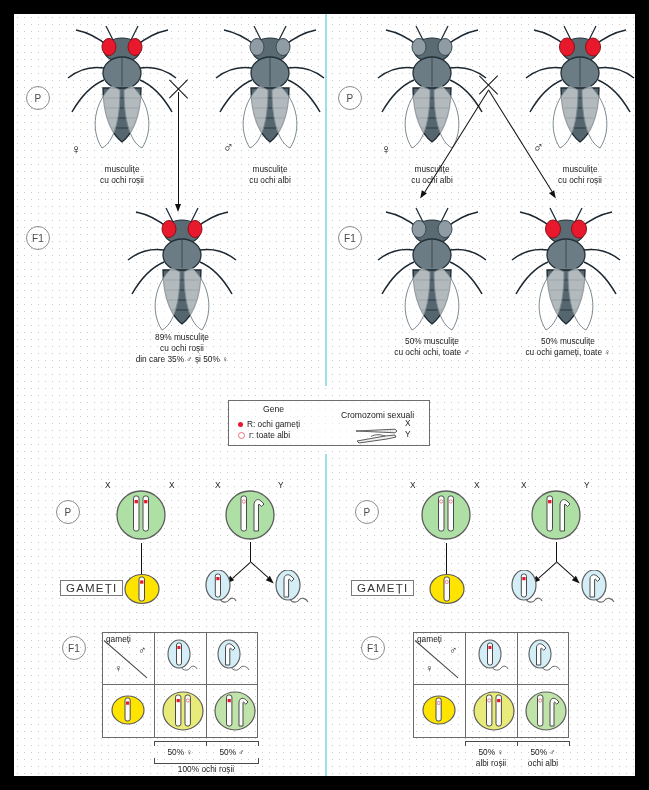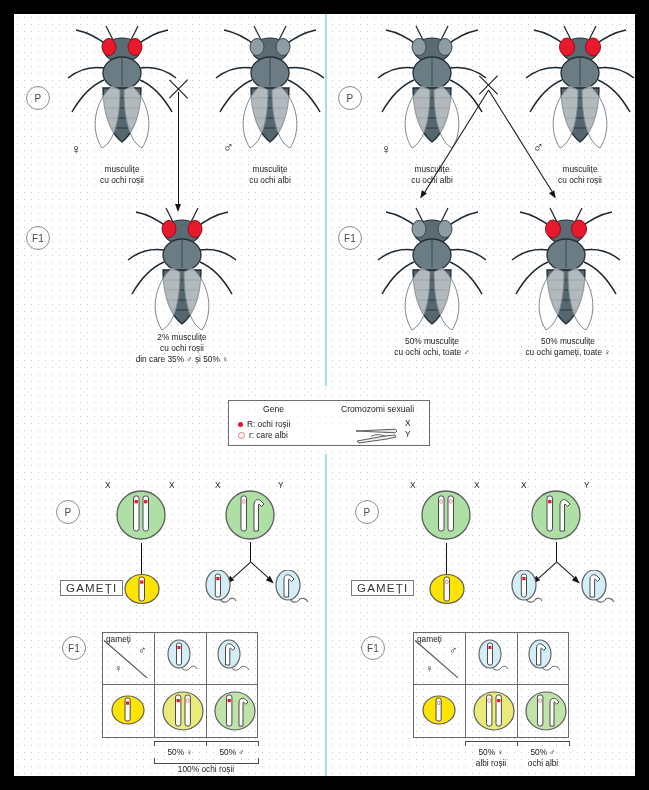--- a/index.html
+++ b/index.html
@@ -180,21 +180,21 @@
         <path d="M43 74 H77"></path>
             <path d="M44 84 H76"></path>
             <path d="M46 94 H74"></path>
             <path d="M49 104 H71"></path>
       </g>
       <path d="M50 62 C32 78 28 106 40 124 C52 118 58 96 58 66 Z" fill="rgba(255,255,255,.55)" stroke="#7d8a92" stroke-width="1"></path>
       <path d="M70 62 C88 78 92 106 80 124 C68 118 62 96 62 66 Z" fill="rgba(255,255,255,.55)" stroke="#7d8a92" stroke-width="1"></path>
     </svg>
   </div>
   <div class="cap" style="left:78px;top:318px;width:180px;">
-    <div>2% musculițe</div>
+    <div>89% musculițe</div>
     <div>cu ochi roșii</div>
     <div>din care 35% ♂ și 50% ♀</div>
   </div>
 
   <div class="stage-badge" style="left:324px;top:72px;">
         <span>P</span>
       </div>
 
   <div class="fly" style="left:358px;top:10px;">
     <svg width="120" height="130" viewBox="0 0 120 130">
@@ -350,26 +350,26 @@
       <path d="M70 62 C88 78 92 106 80 124 C68 118 62 96 62 66 Z" fill="rgba(255,255,255,.55)" stroke="#7d8a92" stroke-width="1"></path>
     </svg>
   </div>
   <div class="cap" style="left:486px;top:322px;width:136px;">
     <div>50% musculițe</div>
     <div>cu ochi gameți, toate ♀</div>
   </div>
 
   <div id="legend" style="left:214px;top:386px;width:200px;height:44px;">
     <div class="ltitle" style="left:34px;top:3px;">Gene</div>
-    <div class="ltitle" style="left:112px;top:3px;">Cromozomi sexuali</div>
+    <div class="ltitle" style="left:112px;top:9px;">Cromozomi sexuali</div>
 
     <div class="lrow" style="left:9px;top:18px;">
-      <span class="dot-f"></span><span>R: ochi roșii</span></div>
+      <span class="dot-f"></span><span>R: ochi gameți</span></div>
     <div class="lrow" style="left:9px;top:29px;">
-      <span class="dot-o"></span><span>r: care albi</span></div>
+      <span class="dot-o"></span><span>r: toate albi</span></div>
 
     <div style="position:absolute;left:126px;top:20px;">
       <svg width="44" height="8" viewBox="0 0 44 8">
         <path d="M1 4 L40 2.2 L42 4 L40 5.8 Z" fill="#f0f0f0" stroke="#4a4a4a" stroke-width="0.9"></path>
         <path d="M4 4 H38" stroke="#9a9a9a" stroke-width="0.6" stroke-dasharray="1.4 1.4"></path>
       </svg>
     </div>
     <div class="chlabel" style="left:176px;top:17px;">X</div>
 
     <div style="position:absolute;left:126px;top:29px;">

